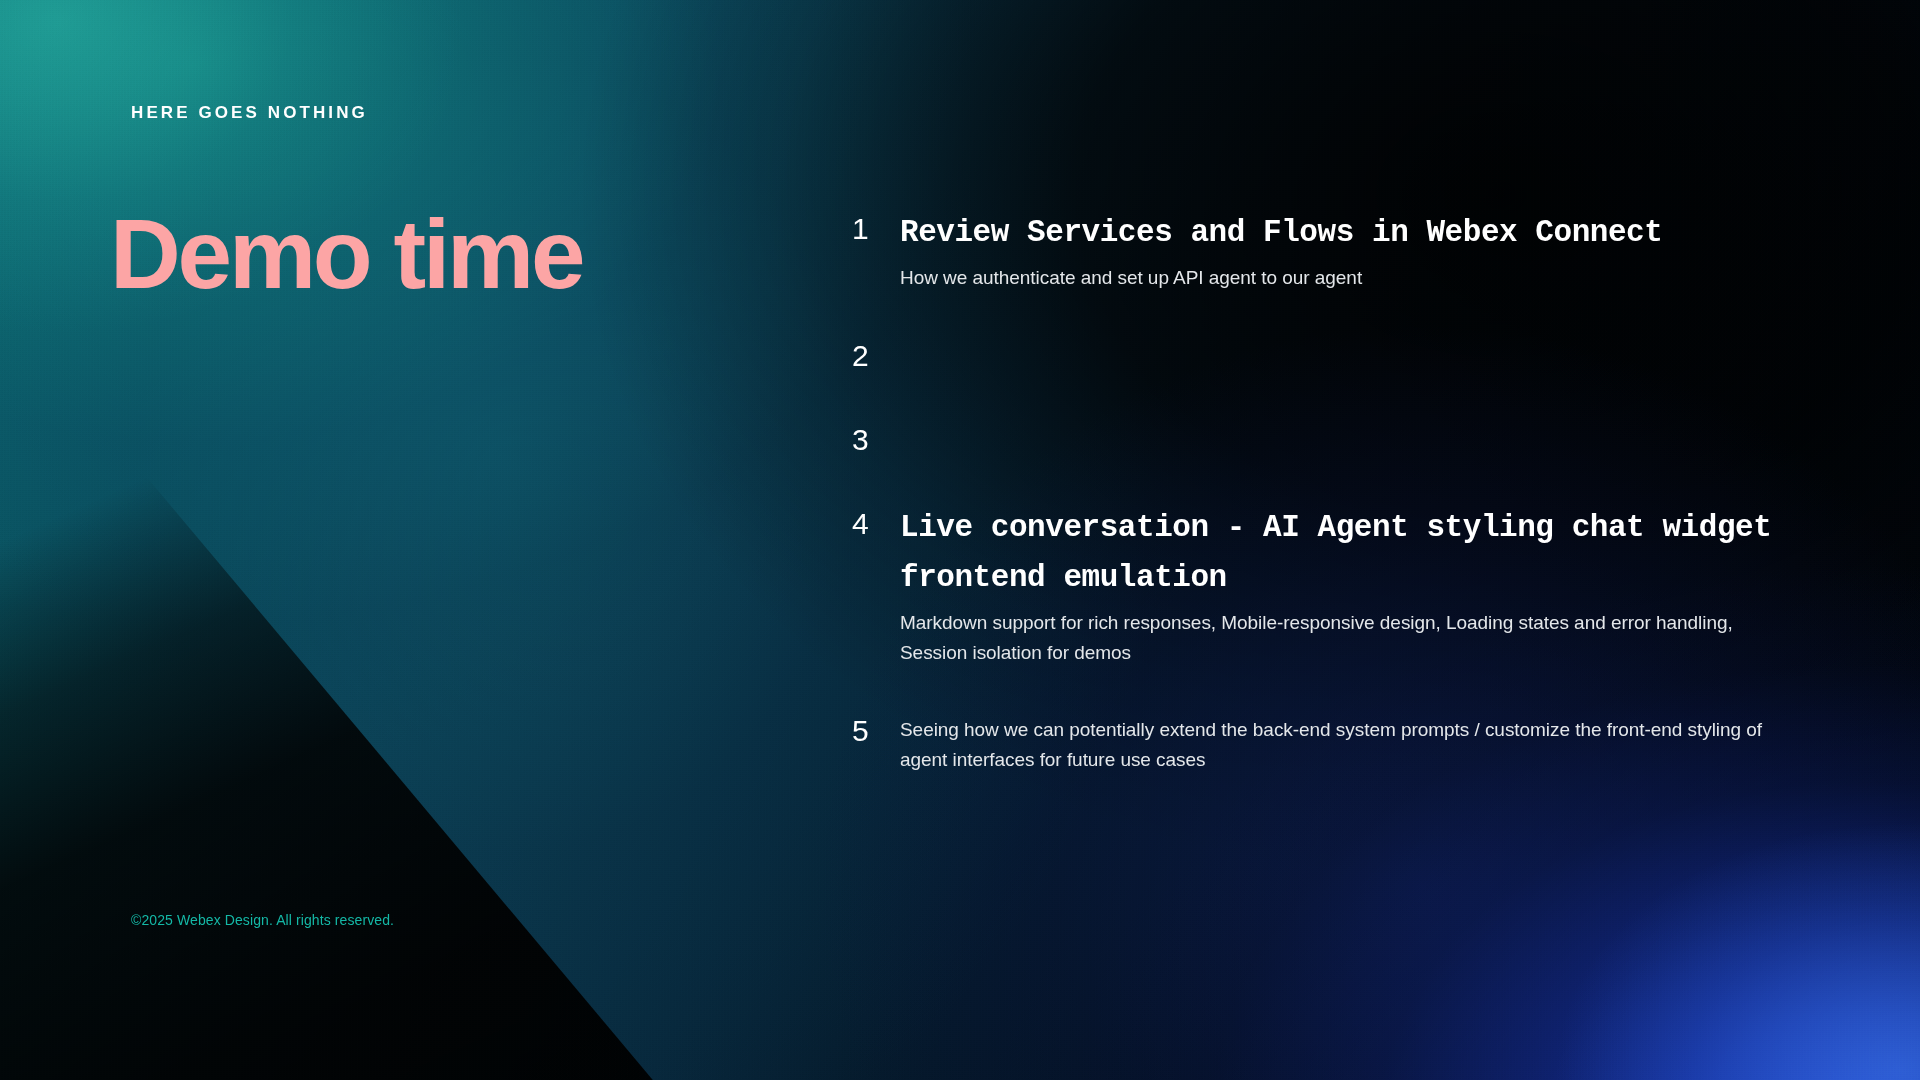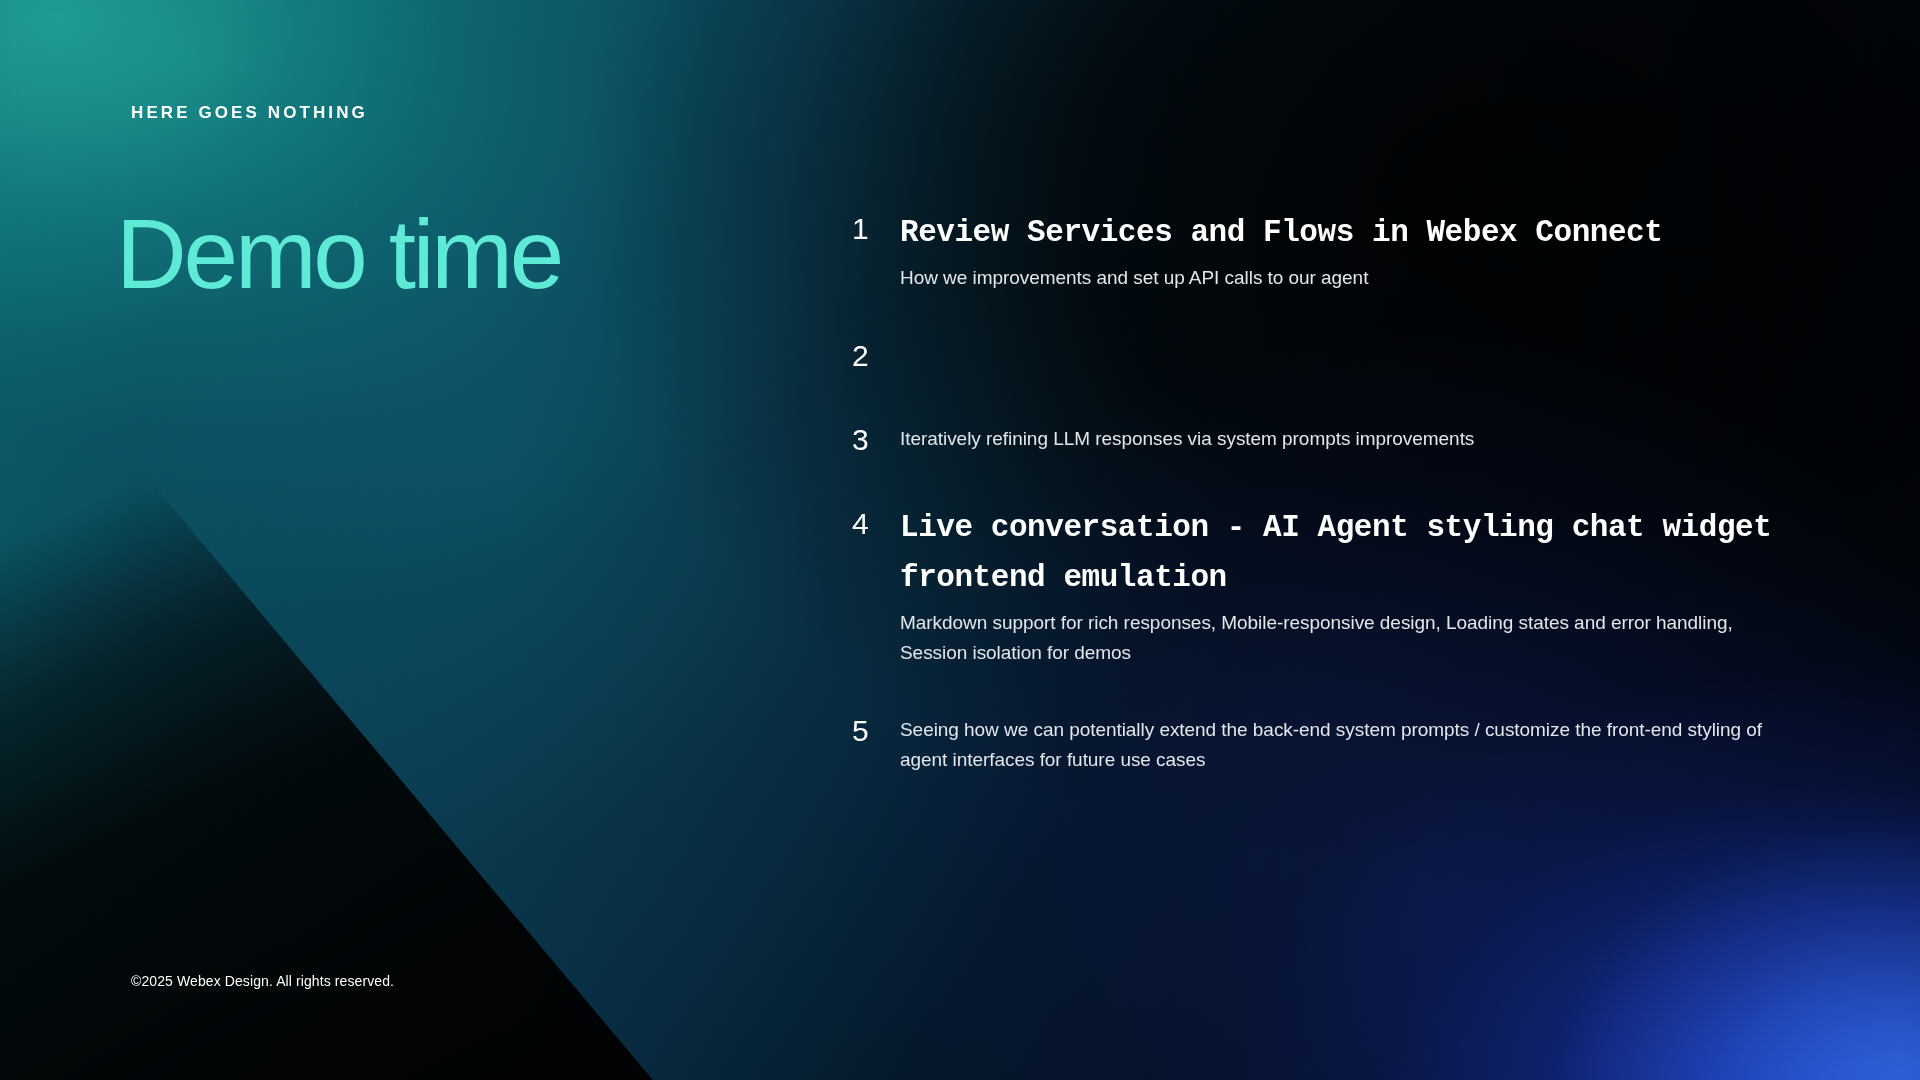--- a/index.html
+++ b/index.html
@@ -137,36 +137,36 @@
     font-size:17px;
     font-weight:700;
     letter-spacing:3.1px;
     color:#ffffff;
     text-transform:uppercase;
     white-space:nowrap;
   }
 
   .deck-title {
     position:absolute;
-    left:116px; top:205px;
+    left:110px; top:205px;
     font-size:98px;
-    font-weight:400;
+    font-weight:700;
     letter-spacing:-3.2px;
     line-height:1.0;
-    color:#5eead4;
+    color:#fca5a5;
     white-space:nowrap;
   }
 
   .copyright {
     position:absolute;
-    left:131px; top:973px;
+    left:131px; top:912px;
     font-size:14px;
     font-weight:400;
     letter-spacing:0.1px;
-    color:#ffffff;
+    color:#14b8a6;
   }
 
   
   .agenda {
     position:absolute;
     left:852px; top:208px;
     width:940px;
   }
 
   .agenda-item {
@@ -229,34 +229,33 @@
     <div class="eyebrow">HERE GOES NOTHING</div>
 
     <h1 class="deck-title">Demo time</h1>
 
     <div class="agenda">
 
       <div class="agenda-item">
         <div class="item-num">1</div>
         <div class="item-body">
           <div class="item-title">Review Services and Flows in Webex Connect</div>
-          <div class="item-sub">How we improvements and set up API calls to our agent</div>
+          <div class="item-sub">How we authenticate and set up API agent to our agent</div>
         </div>
       </div>
 
       <div class="agenda-item">
         <div class="item-num">2</div>
         <div class="item-body">
         </div>
       </div>
 
       <div class="agenda-item">
         <div class="item-num">3</div>
         <div class="item-body">
-          <div class="item-sub">Iteratively refining LLM responses via system prompts improvements</div>
         </div>
       </div>
 
       <div class="agenda-item">
         <div class="item-num">4</div>
         <div class="item-body">
           <div class="item-title">Live conversation - AI Agent styling chat widget frontend emulation</div>
           <div class="item-sub">Markdown support for rich responses, Mobile-responsive design, Loading states and error handling, Session isolation for demos</div>
         </div>
       </div>

